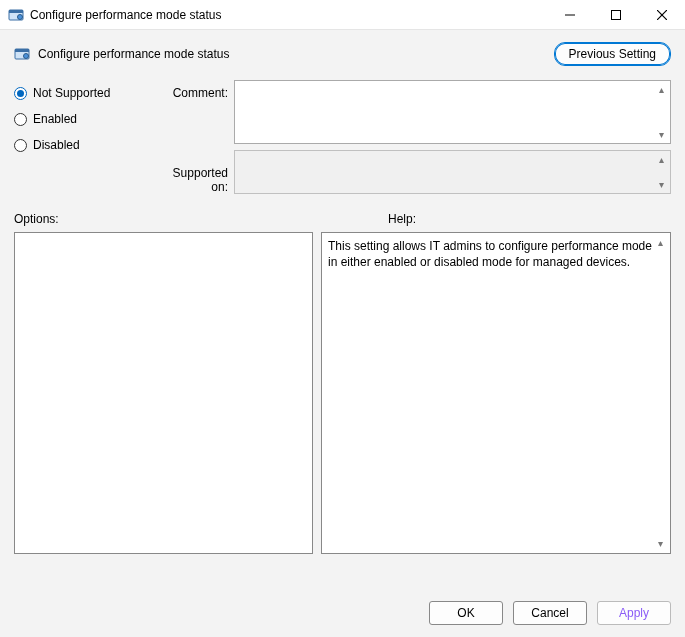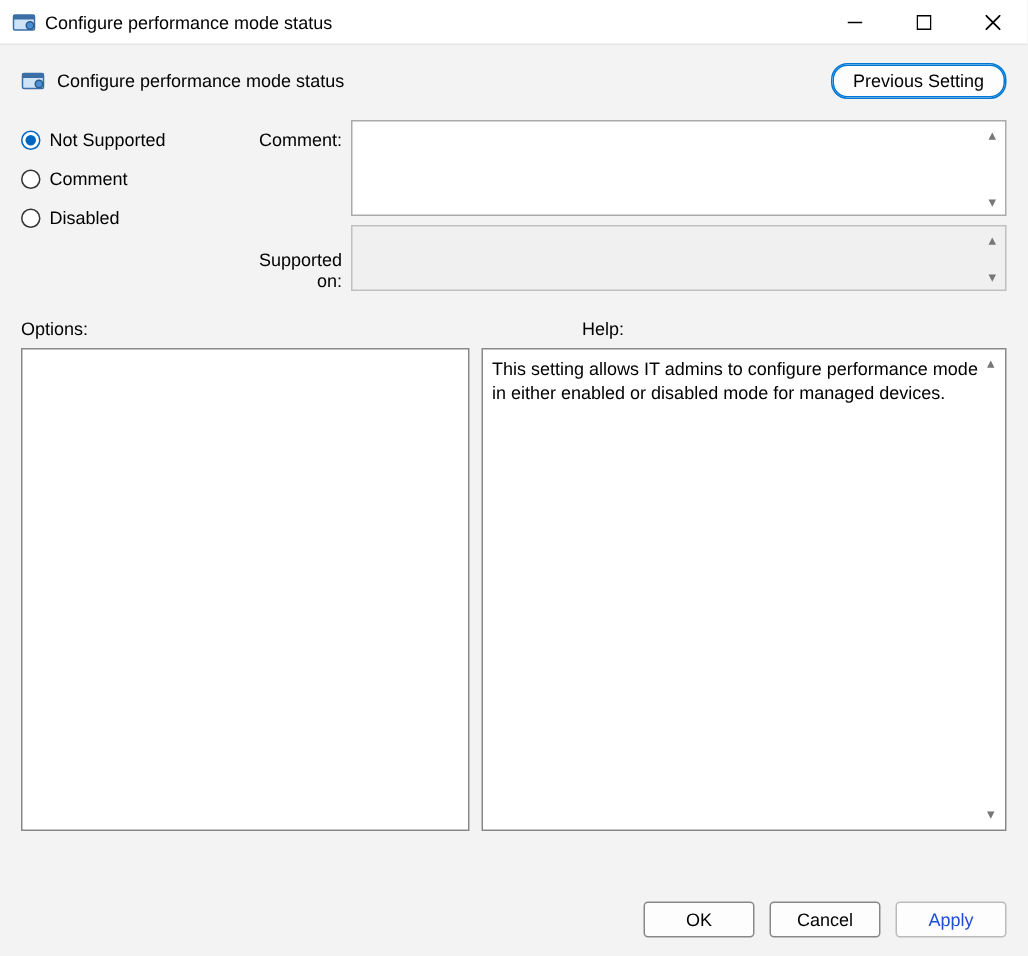--- a/index.html
+++ b/index.html
@@ -203,21 +203,21 @@
     min-width: 74px;
     padding: 4px 14px;
     font-size:12px;
     background:#fdfdfd;
     border:1px solid #888;
     border-radius:3px;
     text-align:center;
     cursor:pointer;
   }
   .ftbtn.disabled {
-    color:#1d4ed8;
+    color:#8b5cf6;
     border-color:#bbb;
     cursor:default;
   }
 </style>
 </head>
 <body>
 
 <div class="titlebar">
   <span class="titlebar-icon">
     <svg viewBox="0 0 16 16" width="16" height="16">
@@ -265,21 +265,21 @@
 
   <div class="radio-col">
     <div class="radio-row">
       <span class="radio selected">
           <span class="radio-dot"></span>
         </span>
       <span class="radio-label">Not Supported</span>
     </div>
     <div class="radio-row">
       <span class="radio"></span>
-      <span class="radio-label">Comment</span>
+      <span class="radio-label">Enabled</span>
     </div>
     <div class="radio-row">
       <span class="radio"></span>
       <span class="radio-label">Disabled</span>
     </div>
   </div>
 
   <div class="labels-col">
     <span class="field-label comment">Comment:</span>
     <span class="field-label supported">Supported on:</span>

